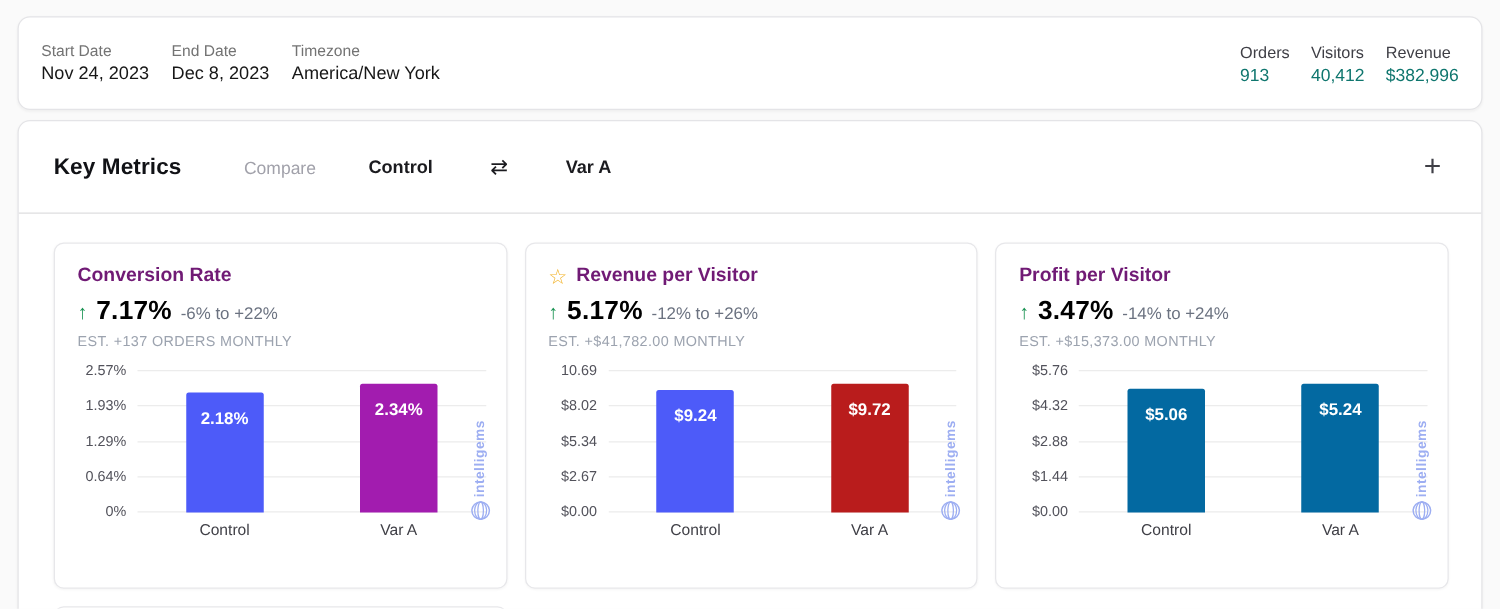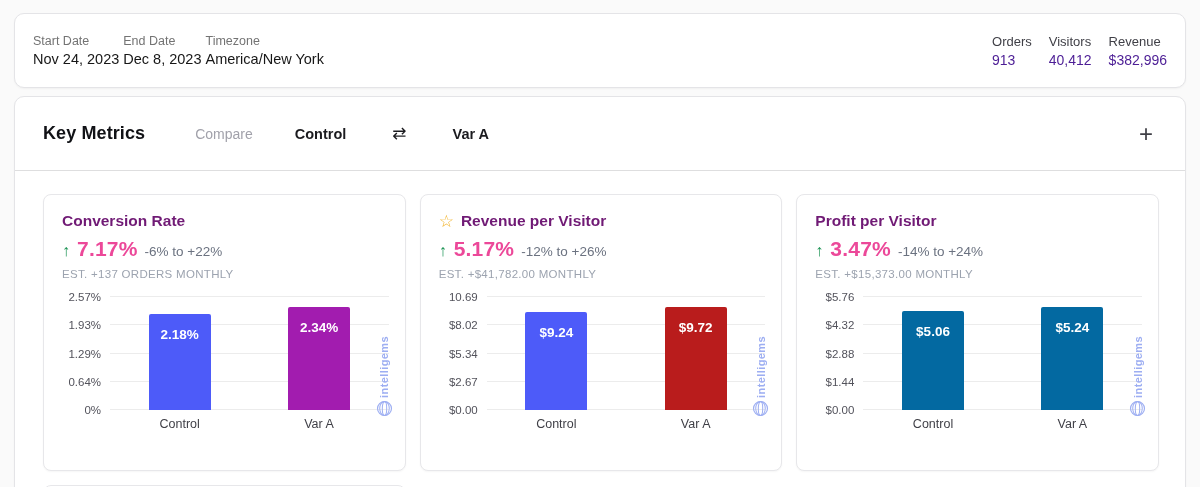--- a/index.html
+++ b/index.html
@@ -3,27 +3,27 @@
 <meta charset="utf-8">
 <style>
   * { margin:0; padding:0; box-sizing:border-box; }
   html,body { width:1200px; height:487px; overflow:hidden; background:#fafafa;
     font-family:"Liberation Sans", sans-serif; color:#18181b; }
 
   
   .topbar { margin:13px 14px 0; height:75px; background:#fff; border:1px solid #e4e4e7;
     border-radius:10px; box-shadow:0 1px 2px rgba(0,0,0,.04);
     display:flex; align-items:center; justify-content:space-between; padding:0 18px 0 16px; }
-  .field-group { display:flex; }
+  .field-group { display:flex; gap:14px; }
   .field { padding:0 2px; }
   .field .lbl { font-size:12.5px; color:#737373; margin-bottom:3px; }
   .field .val { font-size:14.5px; color:#171717; }
   .stat-group { display:flex; gap:17px; }
   .stat .lbl { font-size:13px; color:#3f3f46; margin-bottom:3px; }
-  .stat .val { font-size:14px; color:#4c1d95; }
+  .stat .val { font-size:14px; color:#0f766e; }
 
   
   .panel { margin:8px 14px 0; background:#fff; border:1px solid #e4e4e7; border-radius:10px;
     box-shadow:0 1px 2px rgba(0,0,0,.04); min-height:420px; }
   .panel-header { height:74px; display:flex; align-items:center; padding:0 26px 0 28px;
     border-bottom:1px solid #dededf;gap:33px; }
   .panel-title { font-size:18px; font-weight:700; color:#111216; margin-right:17px; letter-spacing:.1px; }
   .compare-label { font-size:14px; color:#a1a1aa; margin-right:9px; }
   .compare-value { font-size:14.5px; font-weight:700; color:#1b1b1f; cursor:pointer; }
   .swap { font-size:17px; color:#1b1b1f; margin:0 13px; cursor:pointer; }
@@ -32,21 +32,21 @@
 
   .panel-body { padding:23px 26px 0 28px; }
   .cards-row { display:flex; gap:14px; }
   .metric-card { width:363px; height:277px; background:#fff; border:1px solid #e7e7ea;
     border-radius:8px; box-shadow:0 1px 2px rgba(0,0,0,.04); padding:17px 16px 12px 18px; }
   .card-title-row { display:flex; align-items:center; gap:7px; }
   .card-title { font-size:15.5px; font-weight:700; color:#701a75; }
   .star { font-size:17px; color:#f2b32a; line-height:1; }
   .metric-row { display:flex; align-items:baseline; gap:7px; margin-top:7px; }
   .up-arrow { font-size:16px; font-weight:700; color:#1d9455; }
-  .big-pct { font-size:21px; font-weight:700; color:#ec4899; letter-spacing:.2px; }
+  .big-pct { font-size:21px; font-weight:700; color:#000000; letter-spacing:.2px; }
   .range { font-size:13.5px; color:#6b7280; }
   .est { margin-top:7px; font-size:11.5px; color:#9ca3af; letter-spacing:.3px; }
 
   
   .chart { display:flex; margin-top:17px; }
   .yaxis { position:relative; width:48px; height:113px; flex:none; }
   .ytick { position:absolute; right:9px; transform:translateY(50%); font-size:11.5px; color:#52525b;
     white-space:nowrap; }
   .plotwrap { flex:1; position:relative; }
   .plot { position:relative; height:113px; display:flex; align-items:flex-end; }

